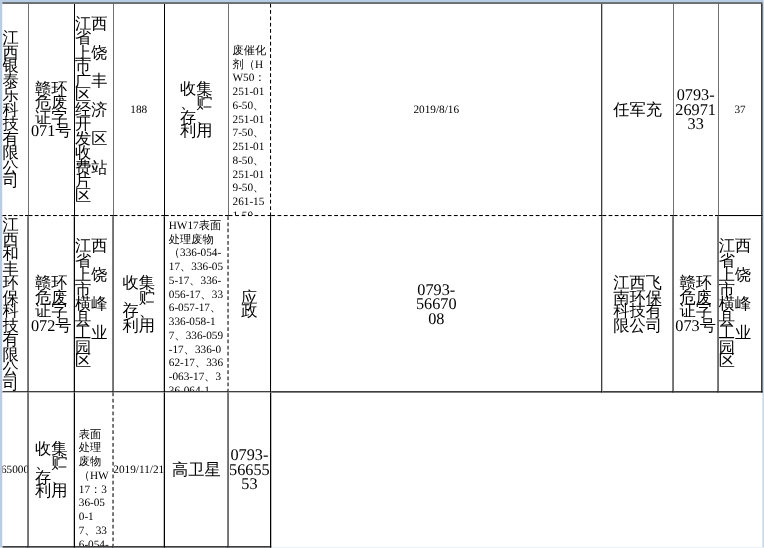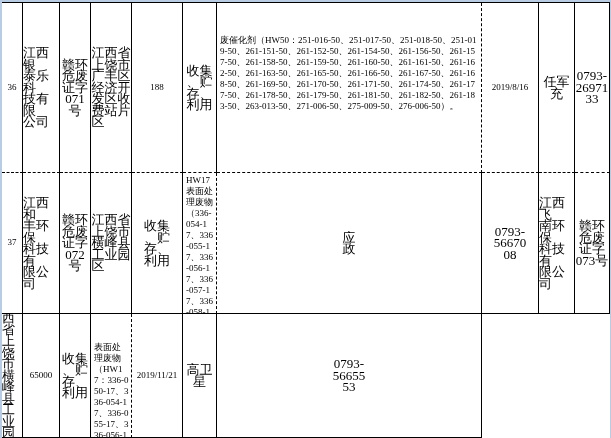--- a/index.html
+++ b/index.html
@@ -50,23 +50,20 @@
   .scope-r37{padding-top:2px;}
   .scope-r38{padding-top:28px;}
 
   .c-no,.c-qty,.c-date{font-size:9px;}
 </style>
 </head>
 <body>
 
 <div class="sheet">
 
-  <div class="cell r1 c-no">
-      <span class="ctr">36</span>
-    </div>
   <div class="cell r1">
       <span class="blk">江西银
 泰乐科
 技有限
 公司</span>
     </div>
   <div class="cell r1">
       <span class="ctr">赣环
 危废
 证字

